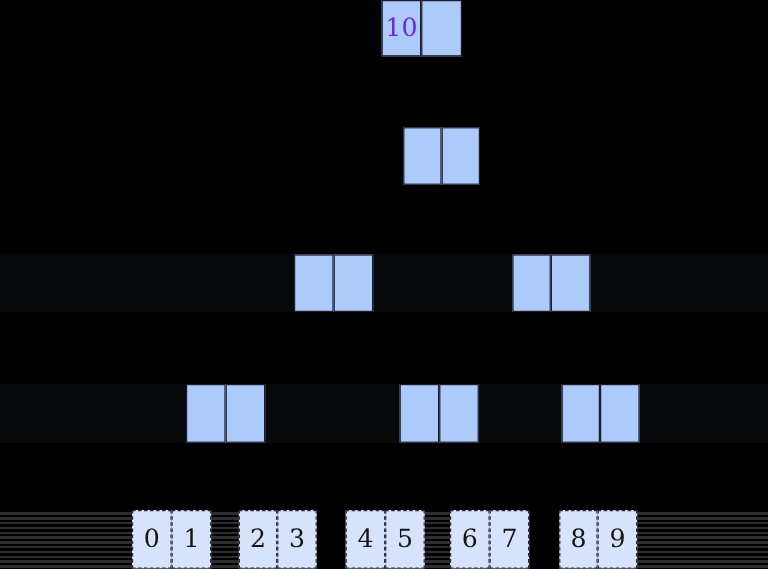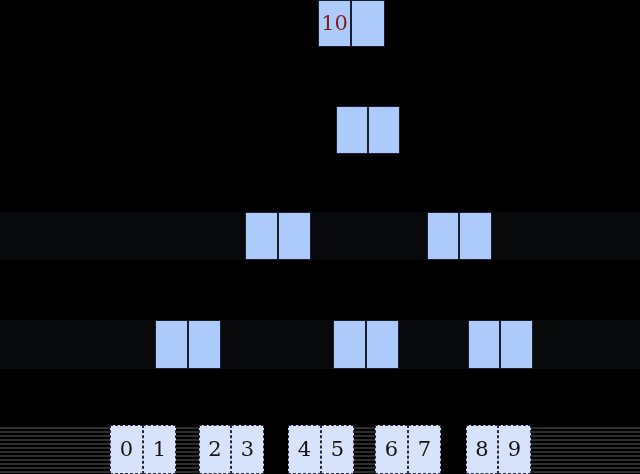--- a/index.html
+++ b/index.html
@@ -68,21 +68,21 @@
 <body>
 
 <div id="stage">
     <div class="band" style="left: 0px; top: 212px; width: 640px; height: 48px; background: rgb(8, 9, 11);"></div>
     <div class="band" style="left: 0px; top: 320px; width: 640px; height: 49px; background: rgb(8, 9, 11);"></div>
     <div class="hatch" style="left: 0px; top: 425px; width: 110px; height: 49px;"></div>
     <div class="hatch" style="left: 176px; top: 425px; width: 23px; height: 49px;"></div>
     <div class="hatch" style="left: 354px; top: 425px; width: 21px; height: 49px;"></div>
     <div class="hatch" style="left: 531px; top: 425px; width: 109px; height: 49px;"></div>
     <div style="position: absolute; left: 0px; top: 0px; width: 100%; height: 100%;">
-      <div class="cell solid labelled" style="left: 318px; top: 0px; width: 33px; height: 47px; background: rgb(172, 203, 250); border-color: rgb(28, 28, 44); color: #7f1d1d;">10</div>
+      <div class="cell solid labelled" style="left: 318px; top: 0px; width: 33px; height: 47px; background: rgb(172, 203, 250); border-color: rgb(28, 28, 44); color: #6d28d9;">10</div>
       <div class="cell solid" style="left: 351px; top: 0px; width: 34px; height: 47px; background: rgb(172, 203, 250); border-color: rgb(28, 28, 44); color: rgb(20, 20, 20);"></div>
     </div>
     <div style="position: absolute; left: 0px; top: 0px; width: 100%; height: 100%;">
       <div class="cell solid" style="left: 336px; top: 106px; width: 32px; height: 48px; background: rgb(172, 203, 250); border-color: rgb(28, 28, 44); color: rgb(20, 20, 20);"></div>
       <div class="cell solid" style="left: 368px; top: 106px; width: 32px; height: 48px; background: rgb(172, 203, 250); border-color: rgb(28, 28, 44); color: rgb(20, 20, 20);"></div>
     </div>
     <div style="position: absolute; left: 0px; top: 0px; width: 100%; height: 100%;">
       <div class="cell solid" style="left: 245px; top: 212px; width: 33px; height: 48px; background: rgb(172, 203, 250); border-color: rgb(28, 28, 44); color: rgb(20, 20, 20);"></div>
       <div class="cell solid" style="left: 278px; top: 212px; width: 33px; height: 48px; background: rgb(172, 203, 250); border-color: rgb(28, 28, 44); color: rgb(20, 20, 20);"></div>
       <div class="cell solid" style="left: 427px; top: 212px; width: 32px; height: 48px; background: rgb(172, 203, 250); border-color: rgb(28, 28, 44); color: rgb(20, 20, 20);"></div>

